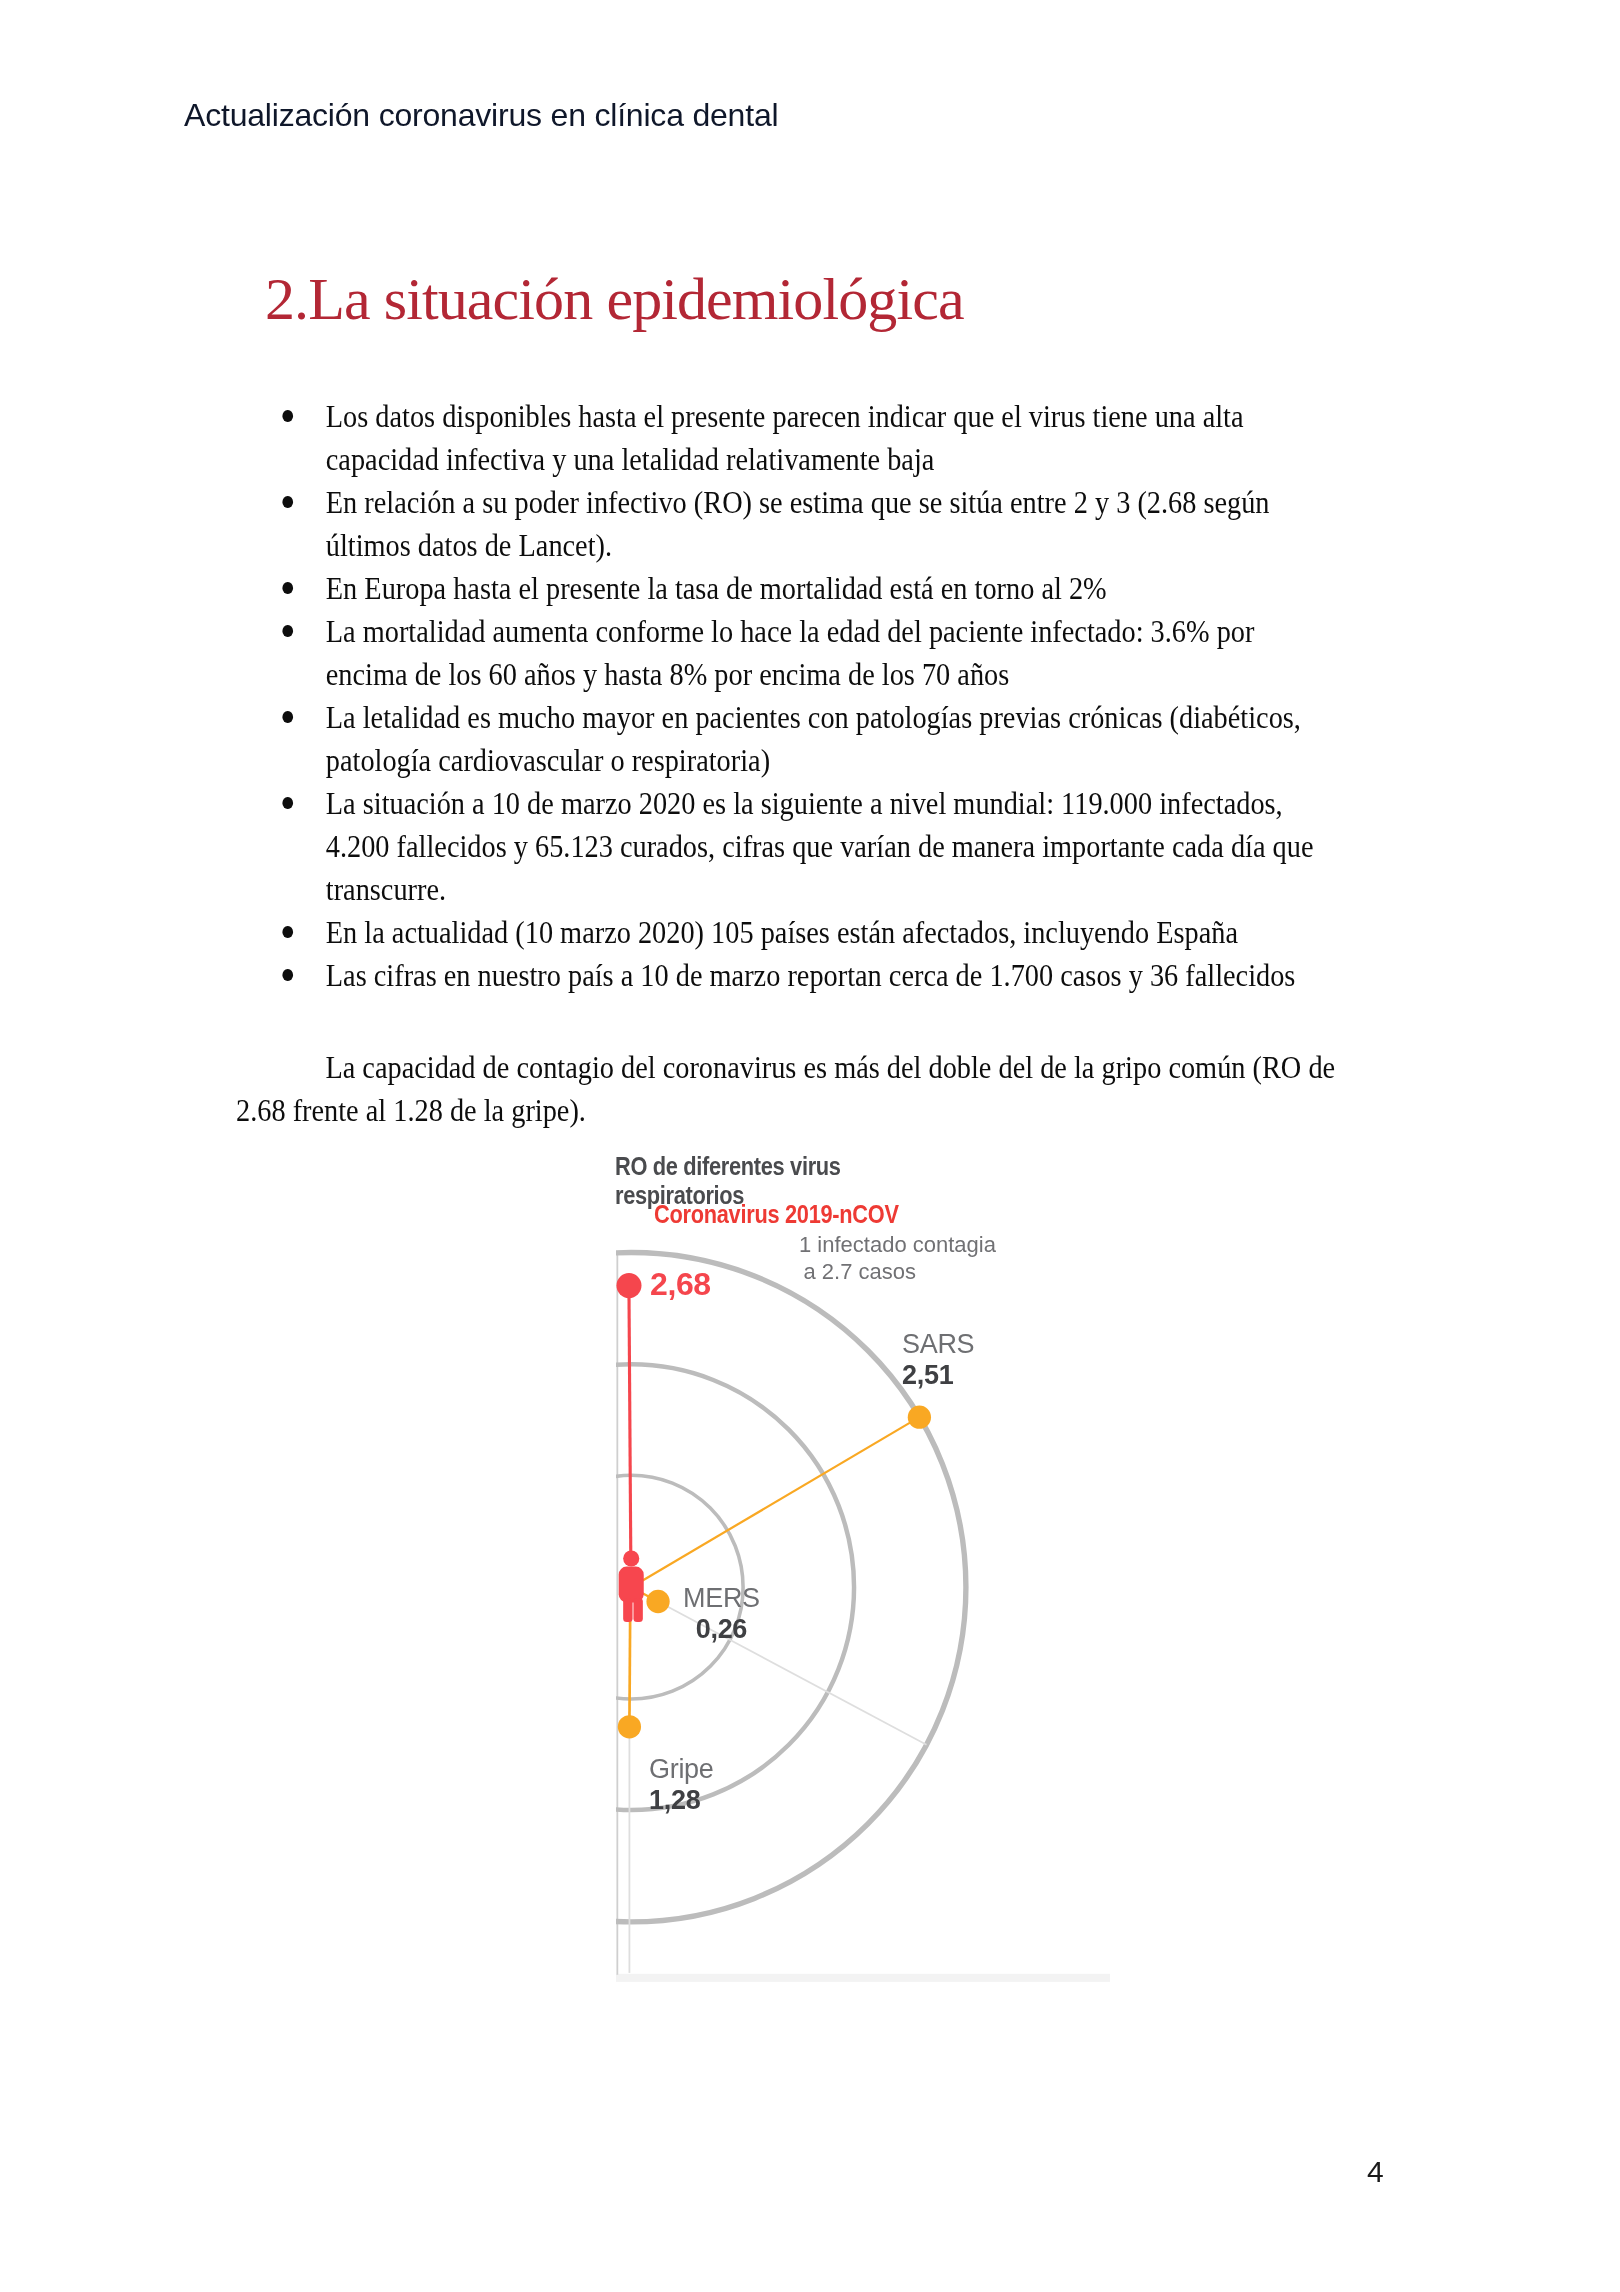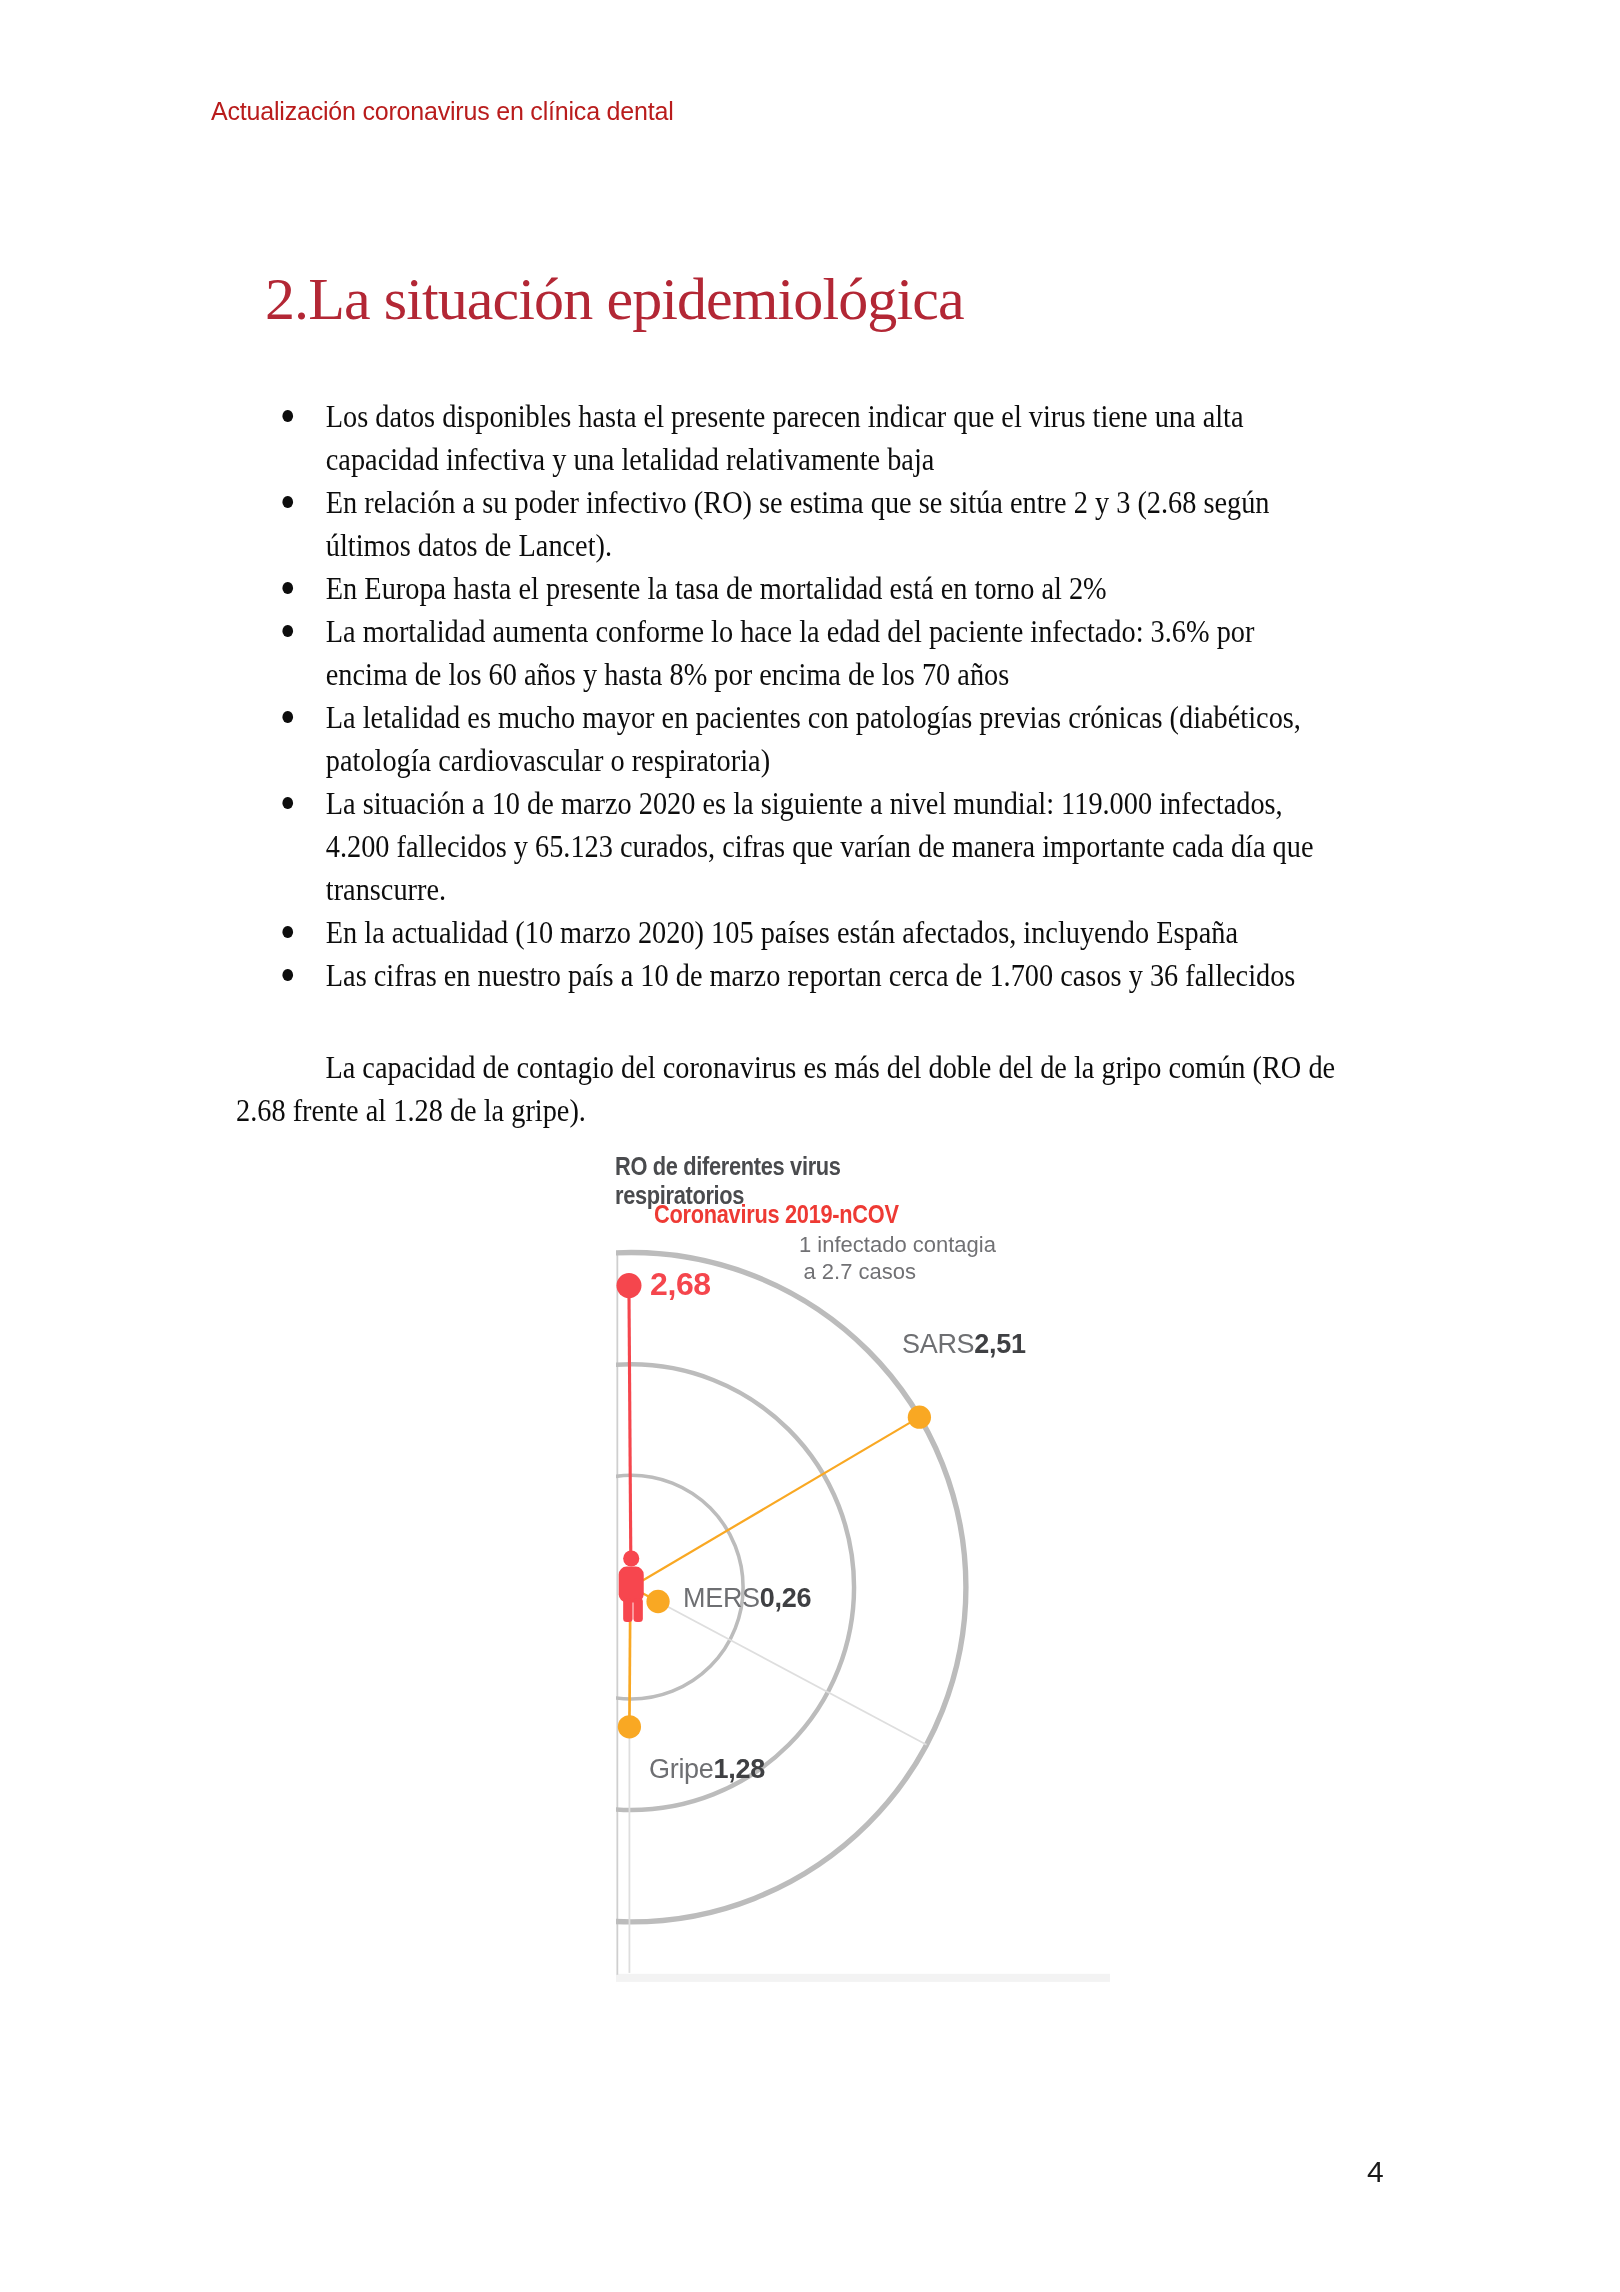--- a/index.html
+++ b/index.html
@@ -1,22 +1,22 @@
 <!DOCTYPE html>
 <html style="--title_red: #b32735; --chart_red: #f5464d; --chart_red_label: #ee3a34; --chart_orange: #f9a823; --ring_gray: #bcbcbc;font-size:14.3px"><head>
 <meta charset="utf-8">
 <style>
   html,body{margin:0;padding:0;}
   body{width:1620px;height:2293px;background:#ffffff;position:relative;overflow:hidden;
        font-family:"Liberation Sans",sans-serif;}
   .abs{position:absolute;}
 
   
-  .header{left:184px;top:97px;font-size:25px;letter-spacing:-0.2px;color:#b91c1c;
-          font-family:"Liberation Sans",sans-serif;margin-left:27px;}
+  .header{left:184px;top:97px;font-size:32px;letter-spacing:-0.2px;color:#0f172a;
+          font-family:"Liberation Sans",sans-serif;}
 
   
   .title{left:265px;top:265px;margin:0;font-family:"Liberation Serif",serif;
          font-weight:400;font-size:60px;letter-spacing:-0.9px;
          color:var(--title_red,#b32735);white-space:nowrap;}
 
   
   .bullets{left:278px;top:395px;width:1191px;margin:0;padding:0;list-style:none;
            font-family:"Liberation Serif",serif;font-size:32px;line-height:43px;
            color:#0d0d0d;transform:scaleX(0.885);transform-origin:left top;}
@@ -35,21 +35,21 @@
   .c-title{left:6.3px;top:1.8px;font-size:26px;font-weight:700;line-height:29.6px;
            color:#4a4b4e;letter-spacing:-0.4px;transform:scaleX(0.84);transform-origin:left top;
            white-space:nowrap;}
   .c-title span{display:block;}
   .c-cov{left:45px;top:50px;font-size:25px;font-weight:700;color:var(--chart_red_label,#ee3a34);
          letter-spacing:-0.3px;transform:scaleX(0.87);transform-origin:left top;white-space:nowrap;}
   .c-ann{left:190px;top:81px;font-size:22px;line-height:27px;color:#717174;}
   .c-ann .l2{display:block;margin-left:4.5px;}
   .cov-val{left:41px;top:116px;font-size:32px;font-weight:700;color:var(--chart_red,#f5464d);
            letter-spacing:-0.4px;}
-  .lbl{display:flex;line-height:31px;white-space:nowrap;}
+  .lbl{display:flex;flex-direction:column;line-height:31px;white-space:nowrap;}
   .lbl .nm{font-size:27px;color:#6e6f72;letter-spacing:-0.3px;}
   .lbl .vl{font-size:27px;font-weight:700;color:#3f4043;letter-spacing:-0.3px;}
   .sars{left:293px;top:179px;}
   .mers{left:74px;top:433px;text-align:center;}
   .gripe{left:40px;top:561px;margin-top:43px;}
 
   
   .pageno{left:1367px;top:2155px;font-size:30px;color:#1a1a1a;}
 </style>
 </head>

